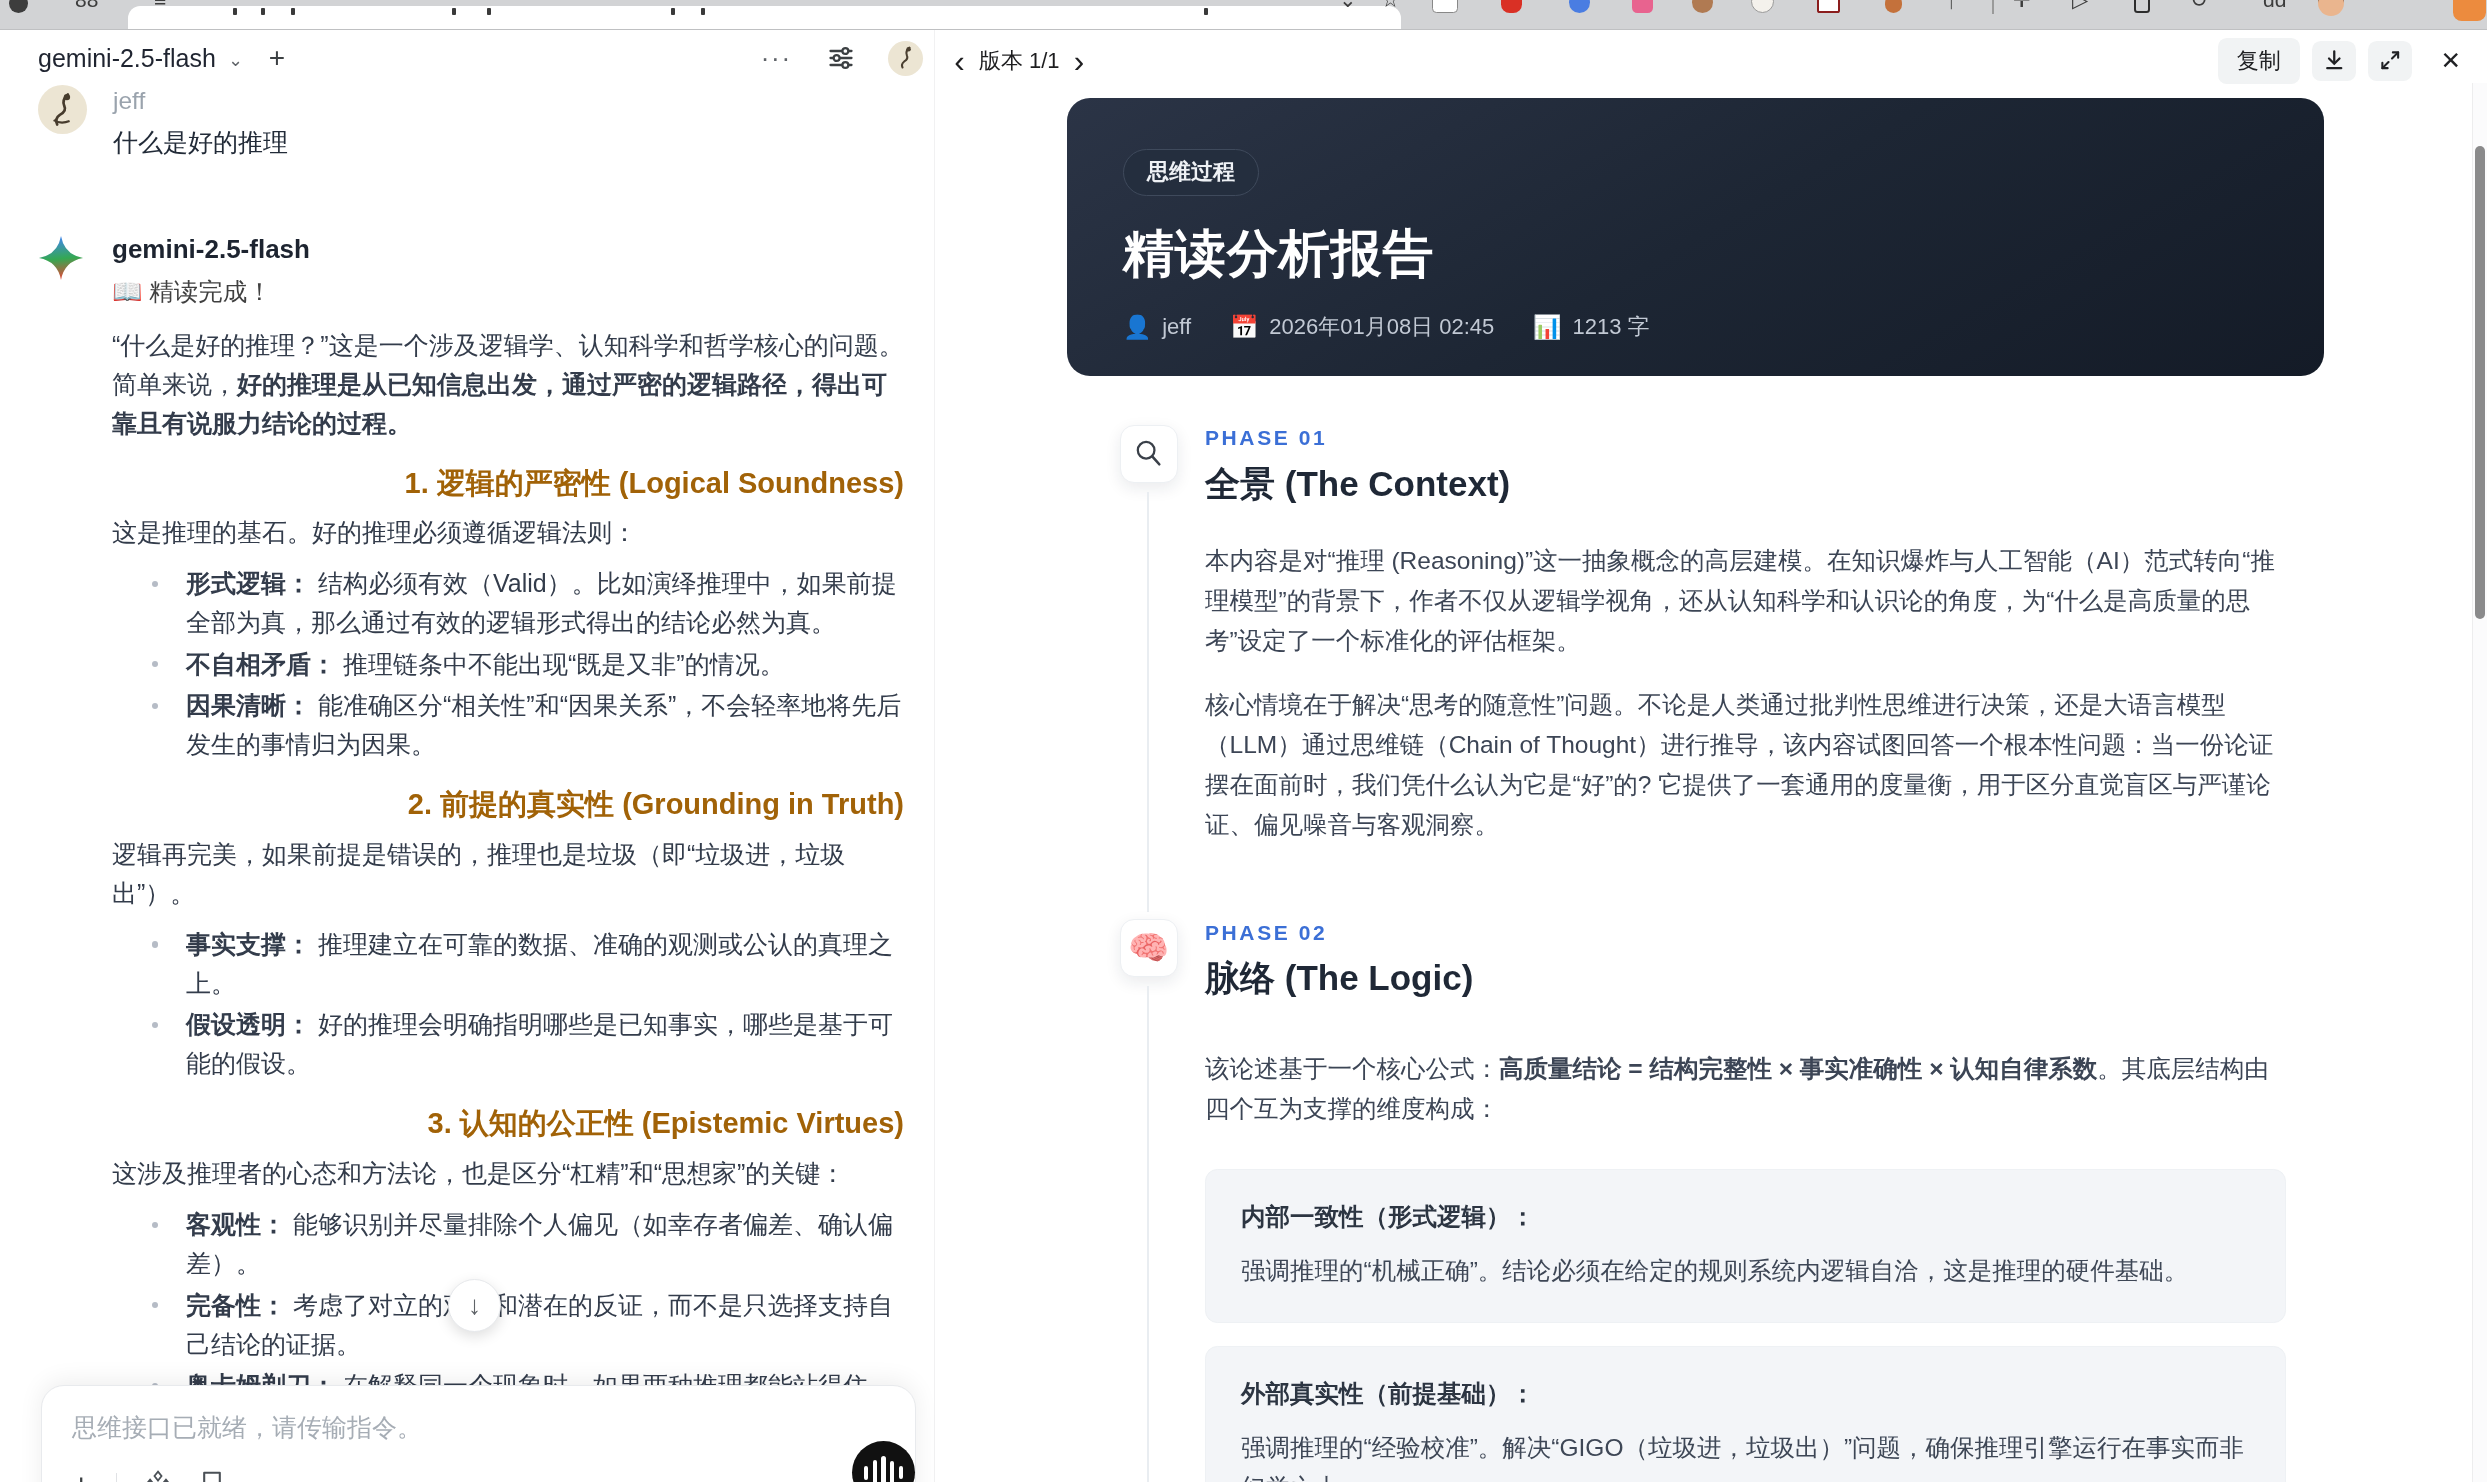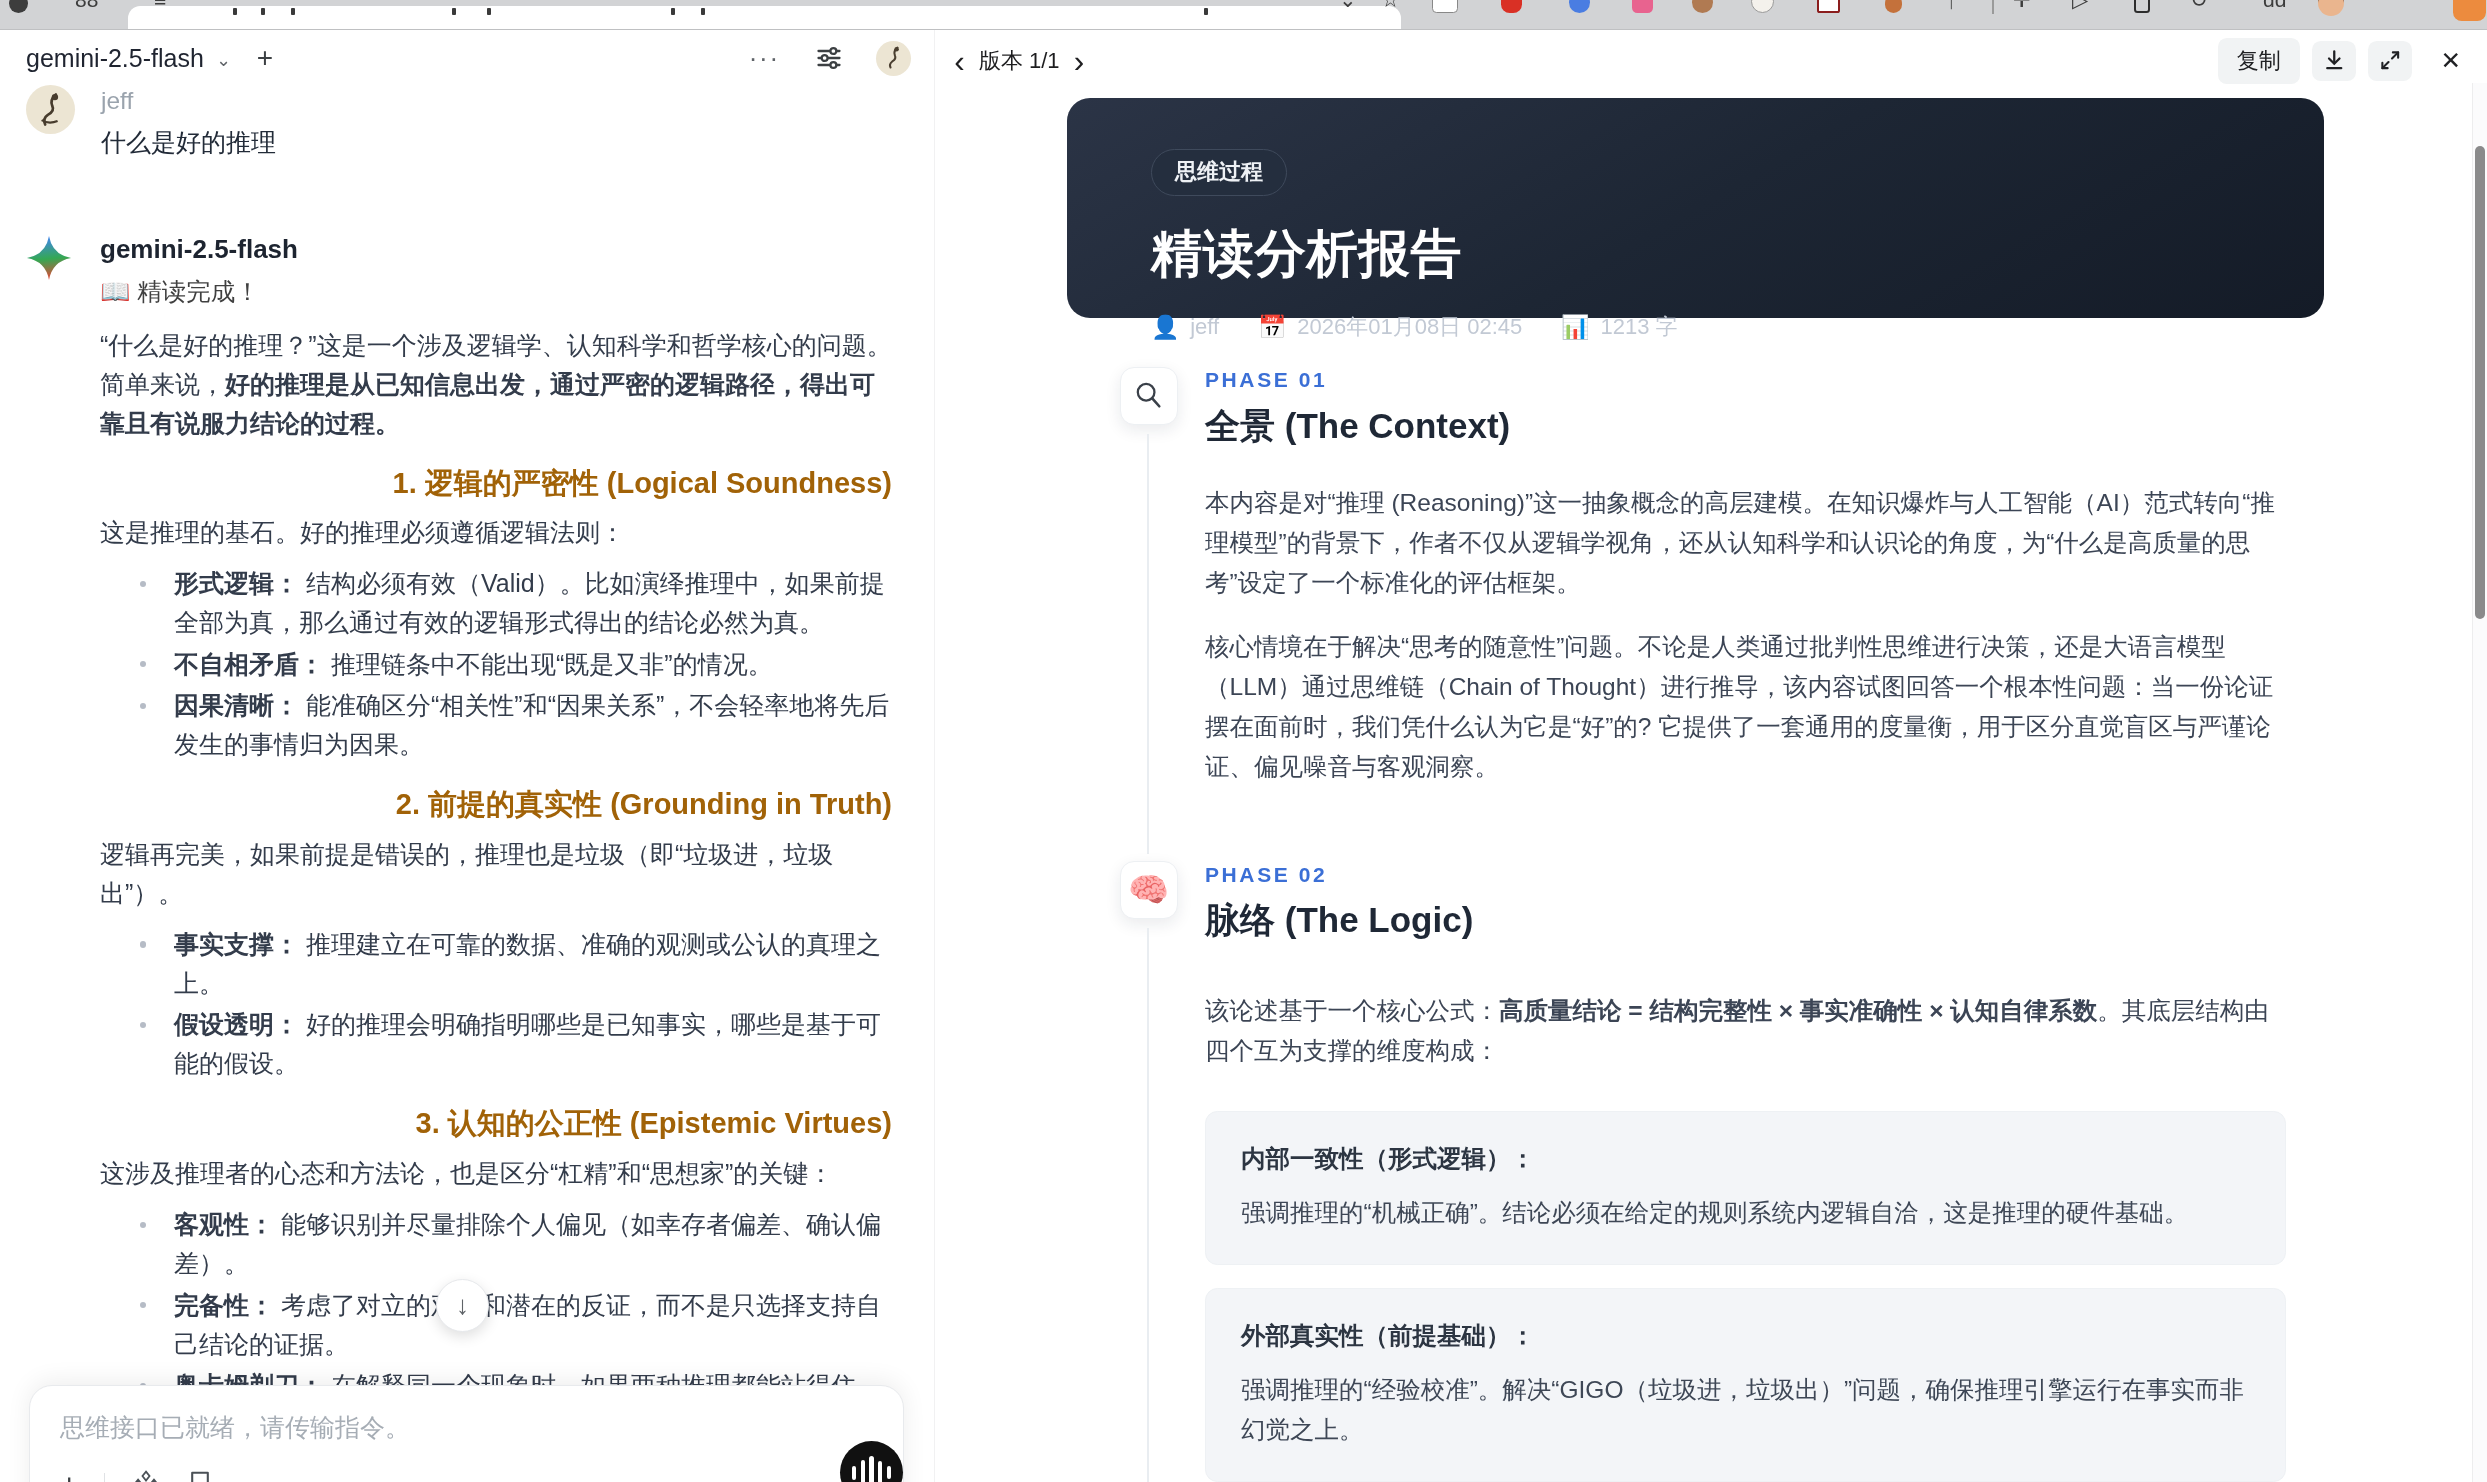--- a/index.html
+++ b/index.html
@@ -11,21 +11,21 @@
   
   .browser-bar{position:absolute;top:0;left:0;width:2487px;height:29px;background:#d2d3d5;border-bottom:0.9px solid #bfc0c2;overflow:hidden;z-index:50;}
   .tab-shape{position:absolute;left:128px;top:6.1px;width:1273px;height:26px;background:#fff;border-radius:12.3px 12.3px 0 0;}
   .frag{position:absolute;top:1.8px;width:3.5px;height:7px;background:#3a3a3a;border-radius:0.9px;}
   .bi{position:absolute;display:flex;align-items:flex-end;justify-content:center;}
   .bi .glyph{font-size:21px;color:#3c3c3c;line-height:17.5px;}
   .dot{border-radius:50%;}
   
   .app{position:absolute;top:29px;left:0;width:2487px;height:1454px;background:#fff;}
   
-  .chat-panel{position:absolute;left:0;top:0;width:934px;height:1454px;}
+  .chat-panel{position:absolute;left:12px;top:0;width:934px;height:1454px;}
   .chat-header{position:absolute;top:0;left:0;right:0;height:51px;display:flex;align-items:center;padding:7px 23px 0 26px;box-sizing:border-box;}
   .model-name{font-size:25px;color:#1f2430;font-weight:500;}
   .chev-sm{font-size:17.5px;color:#5f6368;margin-left:12.3px;transform:translateY(1.8px);}
   .plus-btn{font-size:28px;color:#3c4043;margin-left:26px;font-weight:300;}
   .hdr-spacer{flex:1;}
   .more-btn{font-size:26px;color:#5f6368;letter-spacing:1.8px;margin-right:35px;}
   .tune-btn{margin-right:33px;display:flex;}
   .hdr-avatar{width:35px;height:35px;border-radius:50%;background:#ece5d3;display:flex;align-items:center;justify-content:center;overflow:hidden;}
   .chat-scroll{position:absolute;top:51px;left:26px;width:880px;bottom:0;overflow:hidden;}
   .msg-row{display:flex;}
@@ -56,21 +56,21 @@
   .artifact-panel{position:absolute;left:934px;top:0;width:1553px;height:1454px;border-left:0.9px solid #f1f1f2;box-sizing:border-box;}
   .art-toolbar{position:absolute;top:0;left:0;right:0;height:58px;display:flex;align-items:center;padding:5.3px 19px 0 10.5px;box-sizing:border-box;}
   .nav-chev{font-size:31.5px;color:#1f1f21;padding:0 8.8px;line-height:26px;}
   .version-label{font-size:22px;color:#1d1d1f;margin:0 5.3px;}
   .art-actions{margin-left:auto;display:flex;align-items:center;gap:12.3px;}
   .pill{background:#f1f3f4;border-radius:8.8px;display:flex;align-items:center;justify-content:center;}
   .copy-pill{padding:7.9px 19px;font-size:22px;color:#202124;}
   .icon-pill{width:44px;height:40px;}
   .close-btn{font-size:24.5px;color:#202124;margin-left:8.8px;padding:0 7px;}
   .art-body{position:absolute;top:58px;left:0;right:14px;bottom:0;overflow:hidden;}
-  .hero{margin:10.5px 0 0 132px;width:1257px;height:220px;border-radius:23px;box-sizing:border-box;padding:51px 84px;color:#fff;
+  .hero{margin:10.5px 0 0 132px;width:1257px;height:278px;border-radius:23px;box-sizing:border-box;padding:51px 56px;color:#fff;
     background:linear-gradient(150deg,#2b3446 0%,#1d2634 50%,#141b27 100%);}
   .hero-badge{display:inline-block;padding:7.9px 23px;border-radius:874px;border:1.8px solid #3f4a5c;background:#242e3e;font-size:22px;font-weight:700;color:#eef1f5;}
   .hero-title{margin-top:30px;font-size:51px;font-weight:800;letter-spacing:0.9px;line-height:56px;}
   .hero-meta{margin-top:30px;display:flex;align-items:center;gap:39px;font-size:22px;color:#c2c9d4;}
   .meta-item{display:flex;align-items:center;gap:10.5px;}
   .meta-ico{font-size:23px;}
   .phase{display:flex;margin-left:185px;margin-top:49px;position:relative;}
   .phase-icon-col{width:56px;margin-right:29px;position:relative;flex:0 0 56px;}
   .phase-icon{width:56px;height:56px;border-radius:14px;background:#fff;border:0.9px solid #edf0f3;box-shadow:0 5.3px 15.8px rgba(20,30,50,.09);display:flex;align-items:center;justify-content:center;}
   .phase-icon-col::after{content:"";position:absolute;left:27px;top:67px;bottom:-42px;width:1.8px;background:#e9edf1;}

